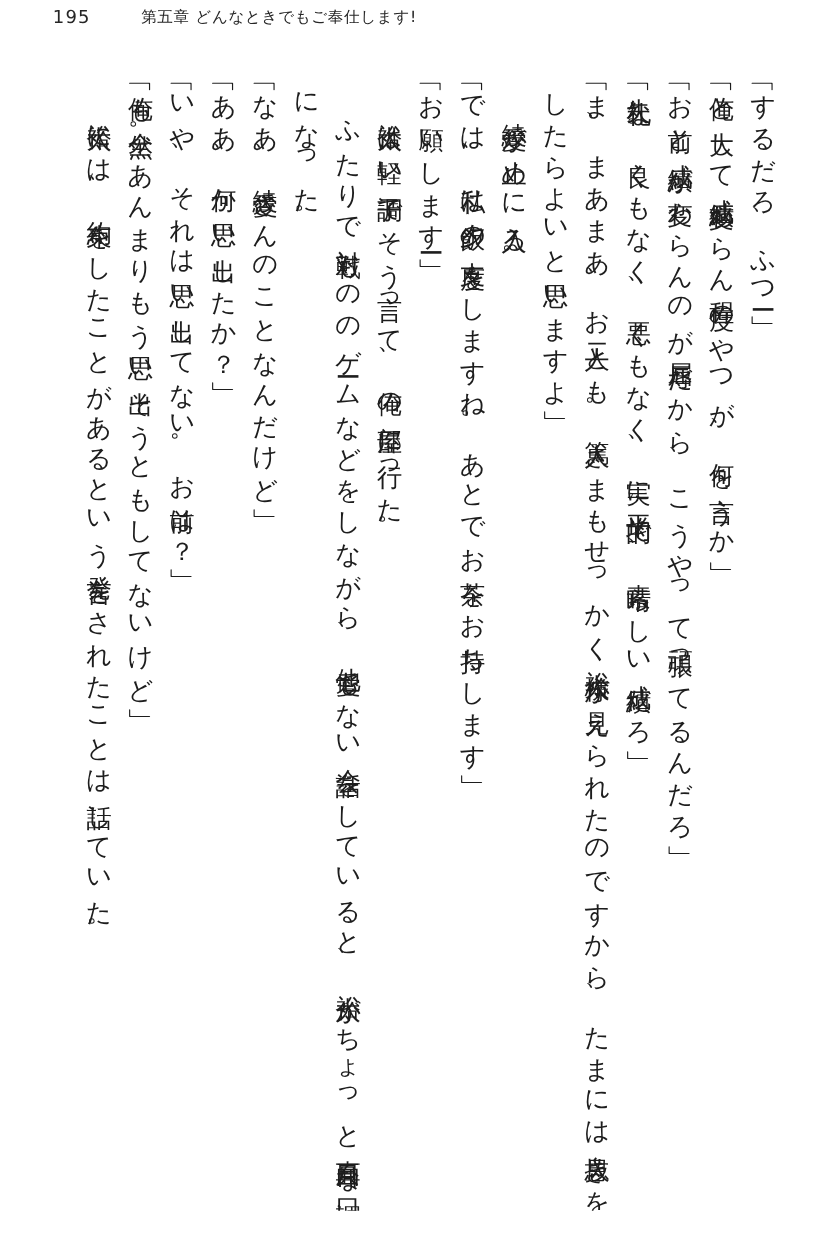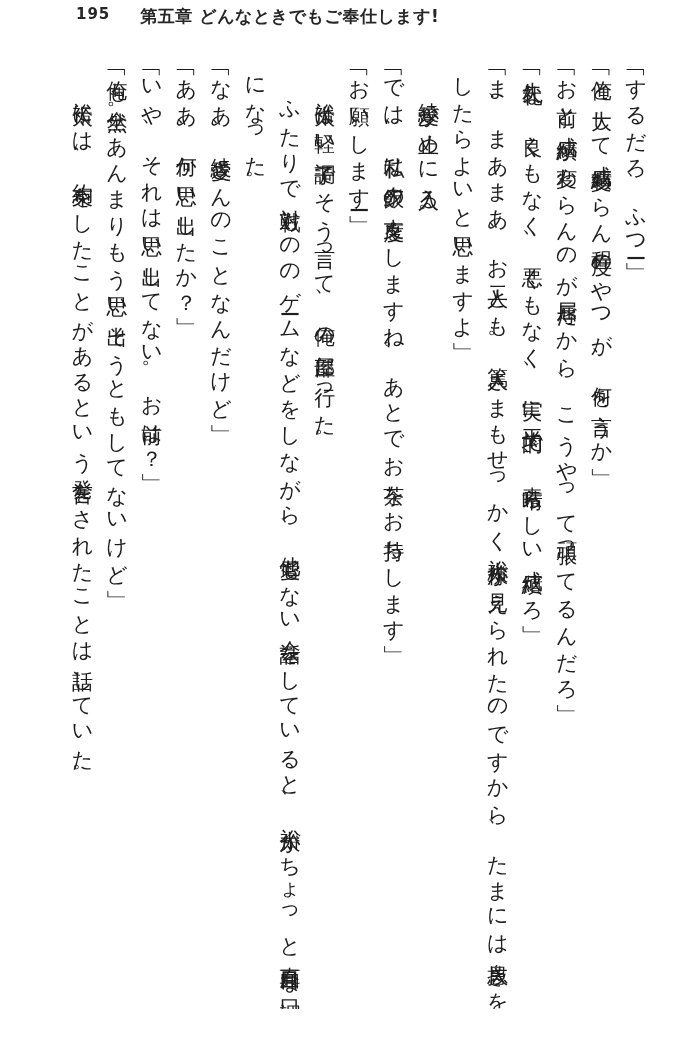--- a/index.html
+++ b/index.html
@@ -15,35 +15,34 @@
   .page {
     position: relative;
     width: 679px;
     height: 1050px;
     background: #ffffff;
     font-family: "DejaVu Serif", "Liberation Serif", serif;
   }
   .page-header {
     position: absolute;
     top: 5px;
-    left: 76px;
+    left: 44px;
     display: flex;
-    align-items: flex-start;
+    align-items: flex-end;
     font-family: "DejaVu Sans", "Liberation Sans", sans-serif;
     color: #262626;
     white-space: nowrap;
-    font-weight: bold;
   }
   .page-number {
     font-size: 15px;
     letter-spacing: 1px;
   }
   .chapter-title {
-    font-size: 17px;
-    margin-left: 30px;
+    font-size: 13px;
+    margin-left: 42px;
     letter-spacing: 0.5px;
   }
   .text-body {
     position: absolute;
     top: 62px;
     right: 26px;
     width: 592px;
     height: 947px;
     writing-mode: vertical-rl;
     -webkit-writing-mode: vertical-rl;

